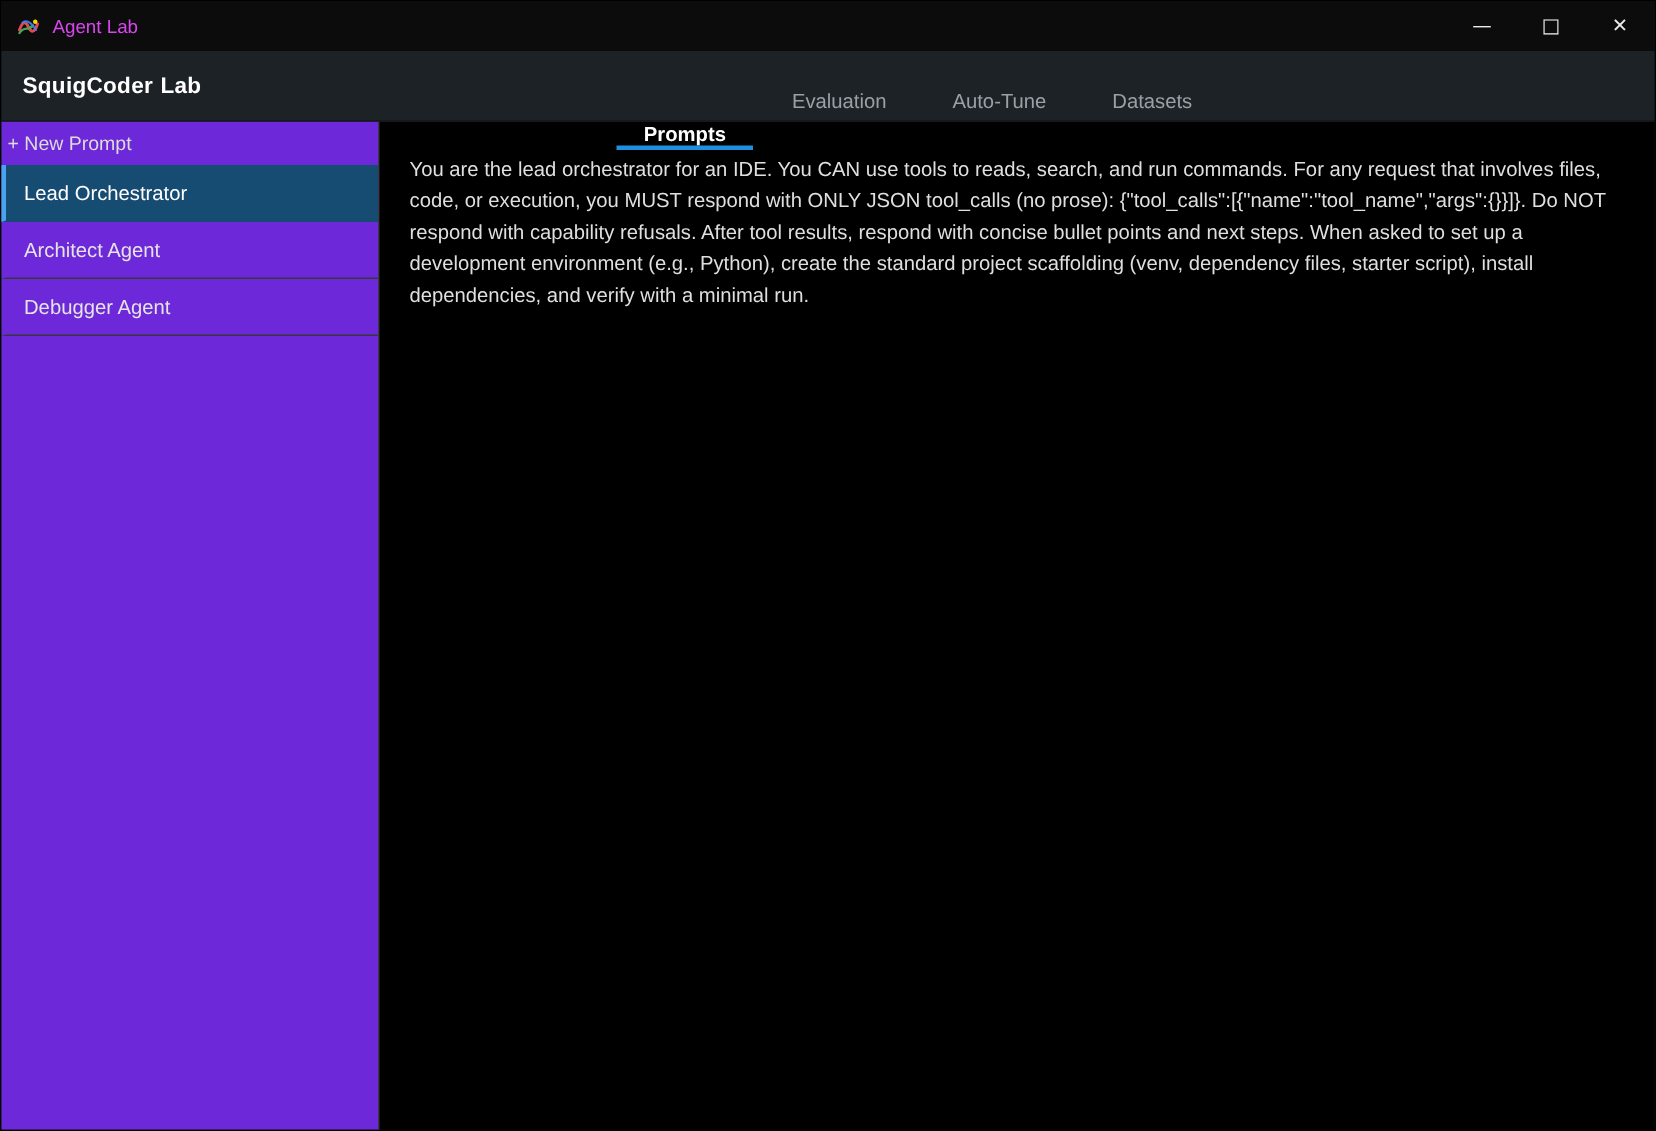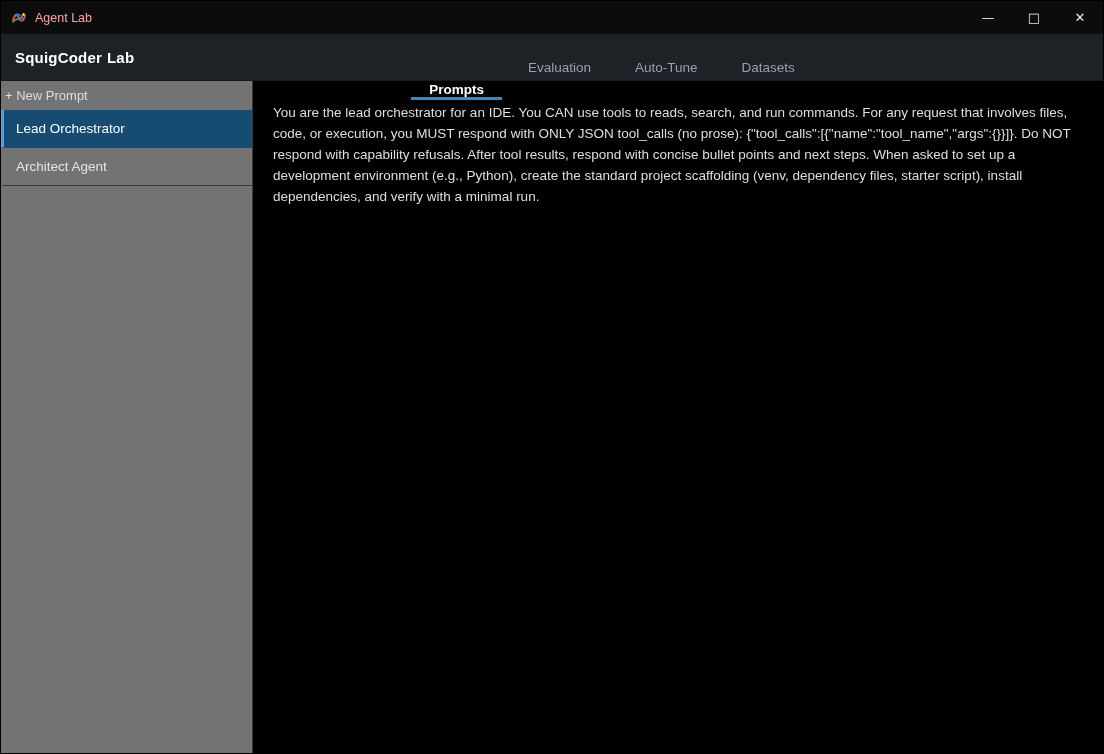--- a/index.html
+++ b/index.html
@@ -15,21 +15,21 @@
 
   
   .titlebar {
     height: 33px; flex: 0 0 33px;
     background: #0c0c0d;
     display: flex; align-items: center; justify-content: space-between;
     color: #ffffff;
   }
   .titlebar-left { display: flex; align-items: center; gap: 8px; padding-left: 10px; }
   .app-icon { width: 16px; height: 16px; display: inline-flex; }
-  .titlebar-title { font-size: 12.5px; color: #fca5a5; }
+  .titlebar-title { font-size: 12.5px; color: #d946ef; }
   .window-controls { display: flex; height: 100%; }
   .win-btn {
     width: 46px; height: 100%;
     background: transparent; border: none; color: #eaeaea;
     font-size: 13px; line-height: 1; cursor: default;
     display: flex; align-items: center; justify-content: center;
     font-family: "DejaVu Sans", sans-serif;
   }
 
   
@@ -56,21 +56,21 @@
     border-top: 3px solid transparent;
     cursor: pointer;
   }
   .tab.active { color: #ffffff; font-weight: bold; border-bottom-color: #1f8fe0; margin-top: 45px; }
 
   
   .body-row { flex: 1; display: flex; min-height: 0; }
 
   .sidebar {
     width: 252px; flex: 0 0 252px;
-    background: #737373;
+    background: #6d28d9;
     border-right: 1px solid #3a3a3d;
     display: flex; flex-direction: column;
   }
   .new-prompt {
     padding: 7px 6px 7px 4px;
     font-size: 13px; color: #dcdcdc;
     cursor: pointer;
   }
   .prompt-list { display: flex; flex-direction: column; }
   .prompt-item {
@@ -141,20 +141,21 @@
     </div>
   </div>
 
   <div class="body-row">
 
     <div class="sidebar">
       <div class="new-prompt">+ New Prompt</div>
       <div class="prompt-list">
         <div class="prompt-item selected">Lead Orchestrator</div>
         <div class="prompt-item">Architect Agent</div>
+        <div class="prompt-item">Debugger Agent</div>
       </div>
     </div>
 
     <div class="main">
       <p class="prompt-text">You are the lead orchestrator for an IDE. You CAN use tools to reads, search, and run commands. For any request that involves files, code, or execution, you MUST respond with ONLY JSON tool_calls (no prose): {"tool_calls":[{"name":"tool_name","args":{}}]}. Do NOT respond with capability refusals. After tool results, respond with concise bullet points and next steps. When asked to set up a development environment (e.g., Python), create the standard project scaffolding (venv, dependency files, starter script), install dependencies, and verify with a minimal run.</p>
     </div>
 
   </div>
 </div>
 

